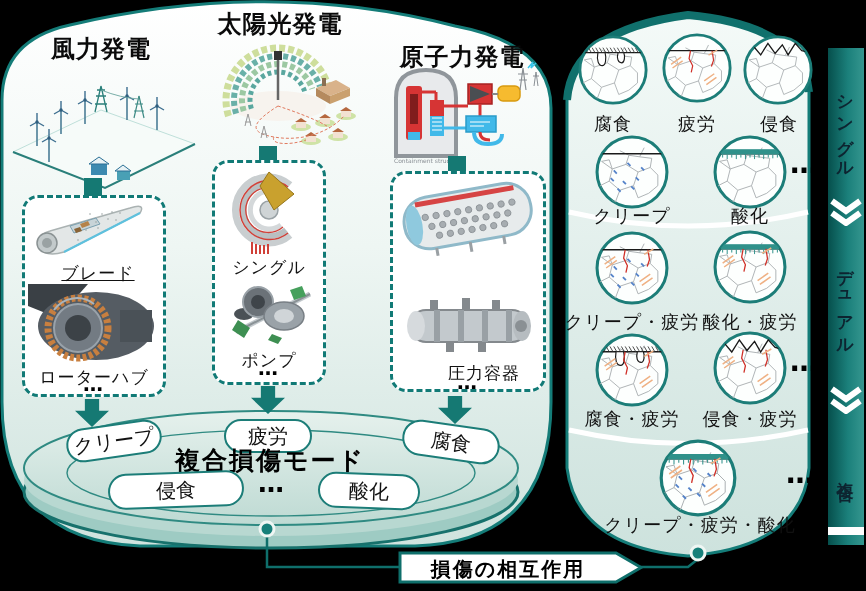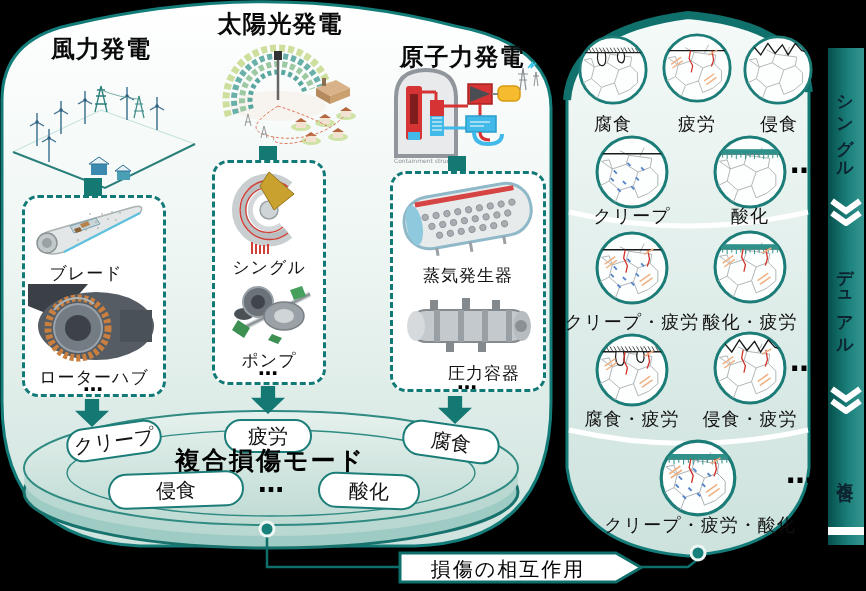--- a/index.html
+++ b/index.html
@@ -20,21 +20,21 @@
   .damage-circle{position:absolute;z-index:3;}
   .damage-circle svg{display:block;width:100%;height:100%;}
   .circle-label{position:absolute;z-index:3;transform:translateX(-50%);font-size:18px;white-space:nowrap;color:#111;letter-spacing:1px;}
   .group-dots{position:absolute;z-index:3;font-weight:bold;font-size:28px;color:#000;line-height:1;}
   #v-banner{position:absolute;left:828px;top:48px;width:36px;height:497px;z-index:2;
             background:linear-gradient(90deg,#064f4c,#1b807b 55%,#35968f);}
   .band-label{position:absolute;left:828px;width:36px;z-index:3;display:flex;align-items:center;justify-content:center;
               writing-mode:vertical-rl;font-weight:bold;font-size:17px;letter-spacing:3px;color:#0d2430;}
   .chevron{position:absolute;left:828px;z-index:3;}
   .white-stripe{position:absolute;left:828px;top:527px;width:36px;height:8px;background:#fff;z-index:3;}
-  .footer-label{position:absolute;z-index:4;font-weight:normal;font-size:20px;text-align:center;color:#000;letter-spacing:2px;}
+  .footer-label{position:absolute;z-index:4;font-weight:bold;font-size:20px;text-align:center;color:#000;letter-spacing:2px;}
   .illu{position:absolute;z-index:1;}
 </style>
 </head>
 <body>
 
 <div id="canvas">
 
   <svg id="bg" width="866" height="591" viewBox="0 0 866 591">
     <defs>
       <linearGradient id="lpGrad" x1="0" y1="0" x2="0" y2="1">
@@ -200,21 +200,21 @@
         <circle cx="82" cy="12" r="0.8"></circle>
         <circle cx="66" cy="22" r="0.8"></circle>
         <circle cx="78" cy="19" r="0.8"></circle>
         <circle cx="90" cy="13" r="0.8"></circle>
         <circle cx="56" cy="30" r="0.8"></circle>
         <circle cx="48" cy="40" r="0.8"></circle>
         <circle cx="68" cy="28" r="0.8"></circle>
         <circle cx="86" cy="20" r="0.8"></circle>
       </g>
   </svg>
-  <div class="comp-label" style="left:14px;top:262px;width:144px;">ブレード</div>
+  <div class="comp-label" style="left:26px;top:262px;width:144px;text-decoration:underline;">ブレード</div>
   <svg class="abs" style="left:28px;top:284px;" width="130" height="80" viewBox="0 0 130 80">
     <polygon points="0,0 60,0 30,34 0,22" fill="#3a4045"></polygon>
     <ellipse cx="68" cy="42" rx="58" ry="34" fill="#555c63"></ellipse>
     <rect x="92" y="26" width="32" height="32" fill="#4a5157"></rect>
     <circle cx="50" cy="44" r="30" fill="none" stroke="#c87f3f" stroke-width="7" stroke-dasharray="4 2.4"></circle>
     <circle cx="50" cy="44" r="24" fill="#737b83" stroke="#99a2aa" stroke-width="2"></circle>
     <circle cx="50" cy="44" r="13" fill="#3c4247"></circle>
     <path d="M26,26 A28,28 0 0 1 66,20" fill="none" stroke="#aab4bb" stroke-width="2"></path>
   </svg>
   <div class="comp-label" style="left:22px;top:366px;width:144px;">ローターハブ</div>
@@ -273,21 +273,20 @@
           <circle cx="52" cy="56" r="3.2"></circle>
           <circle cx="63" cy="56" r="3.2"></circle>
           <circle cx="74" cy="56" r="3.2"></circle>
           <circle cx="85" cy="56" r="3.2"></circle>
           <circle cx="96" cy="56" r="3.2"></circle>
           <circle cx="107" cy="56" r="3.2"></circle>
       </g>
       <path d="M36,68 V76 M70,68 V78 M104,68 V76" stroke="#9aa0a4" stroke-width="3"></path>
     </g>
   </svg>
-  <div class="comp-label" style="left:390px;top:264px;width:156px;">蒸気発生器</div>
   <svg class="abs" style="left:400px;top:288px;" width="140" height="74" viewBox="0 0 140 74">
     <rect x="30" y="12" width="8" height="12" fill="#84898d"></rect>
     <rect x="62" y="10" width="8" height="14" fill="#84898d"></rect>
     <rect x="92" y="12" width="8" height="12" fill="#84898d"></rect>
     <rect x="10" y="22" width="118" height="32" rx="16" fill="#c3c9cd" stroke="#84898d" stroke-width="2"></rect>
     <rect x="34" y="22" width="6" height="32" fill="#99a0a5"></rect>
     <rect x="58" y="22" width="6" height="32" fill="#99a0a5"></rect>
     <rect x="82" y="22" width="6" height="32" fill="#99a0a5"></rect>
     <rect x="106" y="22" width="6" height="32" fill="#99a0a5"></rect>
     <ellipse cx="16" cy="38" rx="9" ry="15" fill="#d6dadd"></ellipse>

